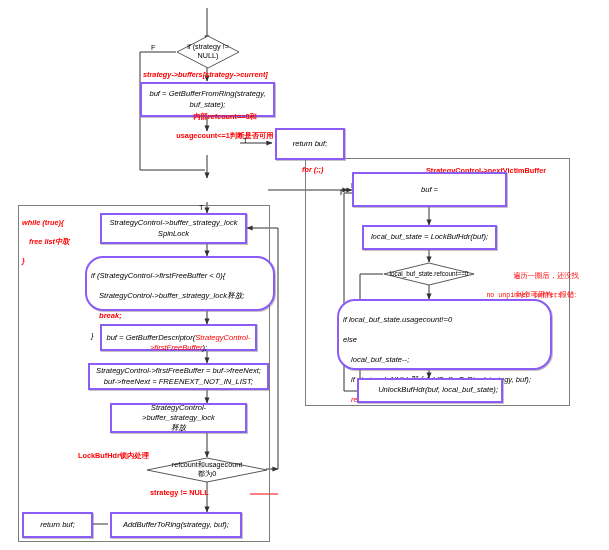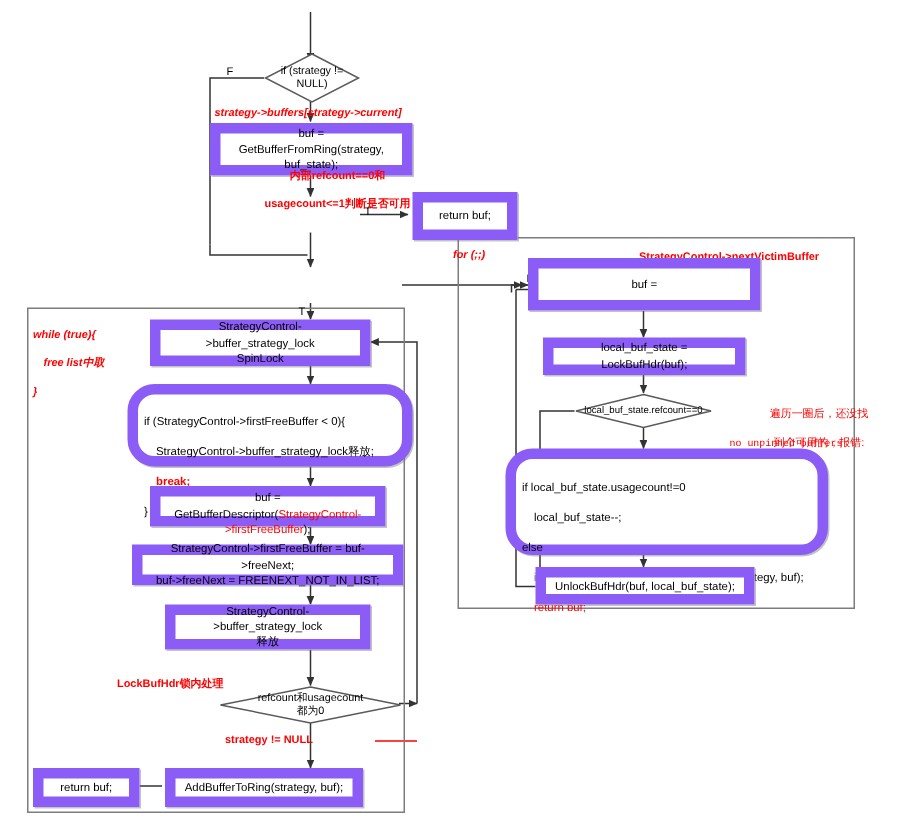--- a/index.html
+++ b/index.html
@@ -12,32 +12,33 @@
     width: 609px;
     height: 550px;
     background: #ffffff;
     font-family: "Liberation Sans", sans-serif;
     overflow: hidden;
   }
   
   .box {
     position: absolute;
     box-sizing: border-box;
-    border: 7px solid #8b5cf6;
+    border: 2px solid #8b5cf6;
     background: #ffffff;
     color: #000000;
     font-size: 7.6px;
     line-height: 1.32;
     display: flex;
     align-items: center;
     justify-content: center;
     text-align: center;
     padding: 2px 3px;
     white-space: pre-line;
     box-shadow: 1px 1px 0 rgba(120,120,120,0.45);
+    font-style: italic;
   }
   .box.left-align {
     justify-content: center;
     text-align: left;
     padding-left: 4px;
     border-radius: 18px;
   }
   .diamond {
     position: absolute;
     box-sizing: border-box;
@@ -294,24 +295,24 @@
     <span>到个可用的，报错:</span>
   </div>
   <div class="anno mono center" style="left:479px; top:283px; width:90px;">
     <span>no unpinned buffers</span><br>
     <span>available</span>
   </div>
 
   <div class="box left-align" style="left:337px; top:299px; width:215px; height:71px; align-items:flex-start; padding-top:4px;">
     <div style="width:100%;">
       <div>if local_buf_state.usagecount!=0</div>
+      <div>else</div>
       <div style="padding-left:8px;">local_buf_state--;</div>
-      <div>else</div>
       <div style="padding-left:8px;">if strategy!=NULL那么AddBufferToRing(strategy, buf);</div>
       <div class="red" style="padding-left:8px;">return buf;</div>
     </div>
   </div>
 
-  <div class="box" style="left:357px; top:378px; width:146px; height:25px;">
+  <div class="box" style="left:357px; top:378px; width:146px; height:25px;justify-content:flex-end;">
     <span>UnlockBufHdr(buf, local_buf_state);</span>
   </div>
 
 </div>
 
 </body></html>

